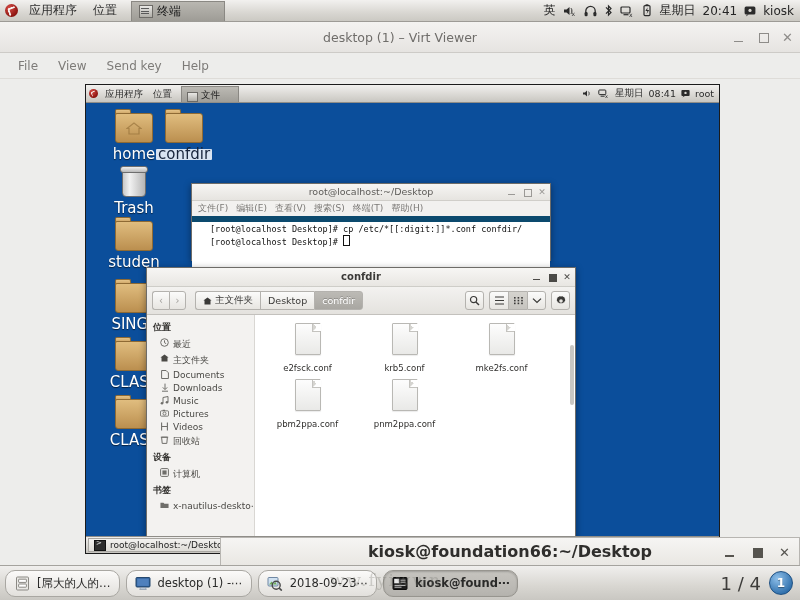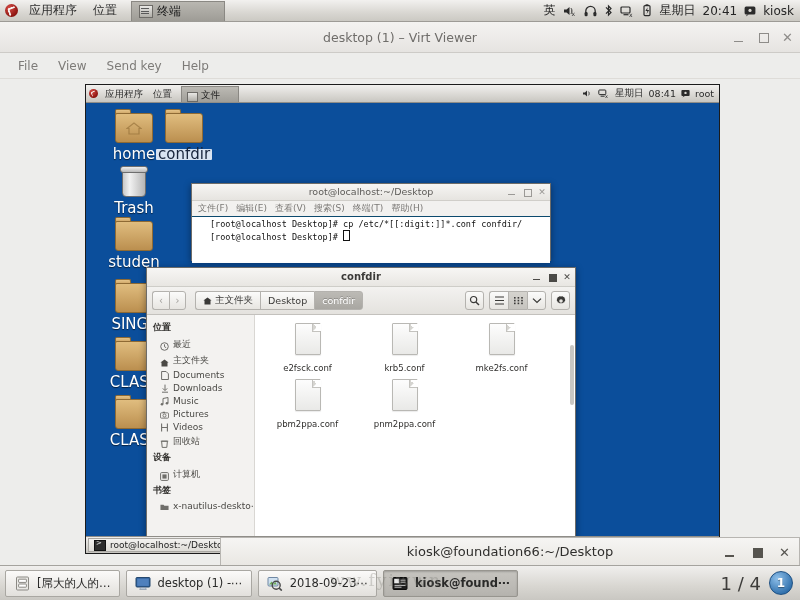--- a/index.html
+++ b/index.html
@@ -134,21 +134,21 @@
   .gwin{position:absolute;background:#f2f1ef;border:1px solid #6e6c68;box-shadow:0 2px 7px rgba(0,0,0,.4);box-sizing:border-box;}
   .gwin-title{height:16px;background:linear-gradient(#f6f5f3,#e6e4e0);border-bottom:1px solid #d0cec9;
     position:relative;font-size:9.5px;color:#5d5b58;text-align:center;line-height:16px;}
   .gwin-btns{position:absolute;right:4px;top:0;height:16px;display:flex;align-items:center;gap:7px;color:#9b9996;font-size:9px;}
   .gwin-btns .b{width:8px;height:8px;position:relative;}
   .gwin-btns .b.min:after{content:"";position:absolute;left:0;bottom:1px;width:7px;height:1px;background:#9b9996;}
   .gwin-btns .b.max:after{content:"";position:absolute;left:1px;top:1px;width:6px;height:6px;border:1px solid #9b9996;}
   .gwin-btns .b.cls{font-size:9px;line-height:8px;text-align:center;}
   
   #term-win{left:105px;top:80px;width:360px;height:78px;}
-  #term-menu{height:15px;display:flex;align-items:center;background:#f2f1ef;border-bottom:1px solid #0c4a6e;font-size:9px;color:#7b7976;padding-left:2px;}
+  #term-menu{height:15px;display:flex;align-items:center;background:#f2f1ef;border-bottom:6px solid #0c4a6e;font-size:9px;color:#7b7976;padding-left:2px;}
   #term-menu .mi{padding:0 4px;}
   #term-body{background:#fff;height:46px;padding:2px 18px;box-sizing:border-box;
     font-family:"DejaVu Sans Mono","Liberation Mono",monospace;font-size:8.5px;color:#111;line-height:11px;}
   .tline{white-space:pre;}
   .caret{display:inline-block;width:5px;height:9px;border:1px solid #111;vertical-align:-1px;}
   
   #nautilus{left:60px;top:164px;width:430px;height:288px;background:#fbfbfa;}
   #nau-title{height:18px;background:linear-gradient(#f7f6f4,#e8e6e2);border-bottom:1px solid #cecdc8;
     position:relative;font-size:10px;color:#3b3a38;text-align:center;line-height:18px;font-weight:bold;}
   #nau-title .gwin-btns{height:18px;color:#4b4a47;}
@@ -171,54 +171,54 @@
     display:flex;align-items:center;justify-content:center;box-sizing:border-box;border-radius:3px;}
   .tgroup{display:flex;}
   .tgroup .tbtn{border-radius:0;border-right:none;}
   .tgroup .tbtn:first-child{border-radius:3px 0 0 3px;}
   .tgroup .tbtn:last-child{border-radius:0 3px 3px 0;border-right:1px solid #b4b2ae;}
   .tgroup .tbtn.on{background:linear-gradient(#d5d3ce,#c6c4bf);}
   #nau-body{display:flex;height:calc(100% - 18px - 28px);}
   #nau-side{width:108px;background:#f3f2f0;border-right:1px solid #d9d7d3;padding-top:4px;box-sizing:border-box;
     font-size:9px;color:#44433f;overflow:hidden;position:relative;}
   .side-head{font-weight:bold;padding:2px 6px;color:#33322f;font-size:9px;}
-  .side-item{display:flex;align-items:flex-end;gap:4px;padding:1.5px 6px 1.5px 13px;color:#4a4945;white-space:nowrap;overflow:hidden;}
+  .side-item{display:flex;align-items:flex-start;gap:4px;padding:1.5px 6px 1.5px 13px;color:#4a4945;white-space:nowrap;overflow:hidden;}
   .side-item .si{width:9px;flex:none;display:flex;justify-content:center;color:#6f6e6a;}
   #nau-main{flex:1;background:#fff;position:relative;overflow:hidden;}
   .fgrid{display:flex;flex-wrap:wrap;padding:8px 0 0 4px;}
   .fitem{width:97px;text-align:center;margin-bottom:6px;}
   .fdoc{width:26px;height:32px;margin:0 auto 3px;background:linear-gradient(#fdfdfd,#e9e9e7);
     border:1px solid #b9b8b4;border-radius:1px;position:relative;box-sizing:border-box;
     box-shadow:0 1px 1px rgba(0,0,0,.08);}
   .fdoc:after{content:"";position:absolute;right:-1px;top:-1px;border-width:0 0 8px 8px;border-style:solid;
     border-color:transparent transparent #ffffff transparent;}
   .fdoc:before{content:"";position:absolute;right:0px;top:0px;width:8px;height:8px;
     background:linear-gradient(225deg,#ffffff 50%,#d5d4d0 50%);border-left:1px solid #c4c3bf;border-bottom:1px solid #c4c3bf;box-sizing:border-box;}
   .fname{font-size:8.5px;color:#2f2e2c;margin-top:8px;}
   #nau-scroll{position:absolute;right:1px;top:30px;width:4px;height:60px;background:#c9c7c3;border-radius:2px;}
   
   #kiosk-win{
     position:absolute;left:220px;top:537px;width:580px;height:28px;
     background:linear-gradient(#f6f5f3,#e9e7e3);
     border:1px solid #b7b5b1;border-bottom:none;box-sizing:border-box;
   }
-  #kiosk-title{text-align:center;line-height:27px;font-size:13px;color:#2f2e2c;font-weight:normal;}
+  #kiosk-title{text-align:center;line-height:27px;font-size:16px;color:#2f2e2c;font-weight:bold;}
   #kiosk-win .wbtns{height:28px;right:8px;gap:14px;}
   #kiosk-win .wbtn{color:#56544f;}
   #kiosk-win .wbtn.min:after,#kiosk-win .wbtn.max:after{background:#56544f;border-color:#56544f;}
   
   #host-taskbar{
     position:absolute;left:0;bottom:0;width:800px;height:35px;
     background:linear-gradient(#f0efed,#d8d6d1 60%,#c9c7c2);
     border-top:1px solid #a5a39e;
     display:flex;align-items:center;gap:6px;padding:0 5px;box-sizing:border-box;
   }
   .wm{
     display:flex;align-items:center;gap:6px;height:27px;padding:0 8px;
-    background:linear-gradient(#fbfaf9,#e2e0dc);border:1px solid #a9a7a2;border-radius:2px;
+    background:linear-gradient(#fbfaf9,#e2e0dc);border:1px solid #a9a7a2;border-radius:10px;
     font-size:11.5px;color:#2a2a29;box-sizing:border-box;white-space:nowrap;overflow:hidden;
     max-width:145px;
   }
   .wm.active{background:linear-gradient(#c6c4bf,#b5b3ae);border-color:#97958f;
     box-shadow:inset 0 1px 2px rgba(0,0,0,.2);font-weight:bold;}
   .wm .wi{width:17px;height:17px;flex:none;display:flex;align-items:center;justify-content:center;}
   .pager{margin-left:auto;display:flex;align-items:center;gap:8px;padding-right:2px;}
   #pager-label{font-size:18px;color:#3d3c3a;}
   #pager-circle{
     width:22px;height:22px;border-radius:50%;

